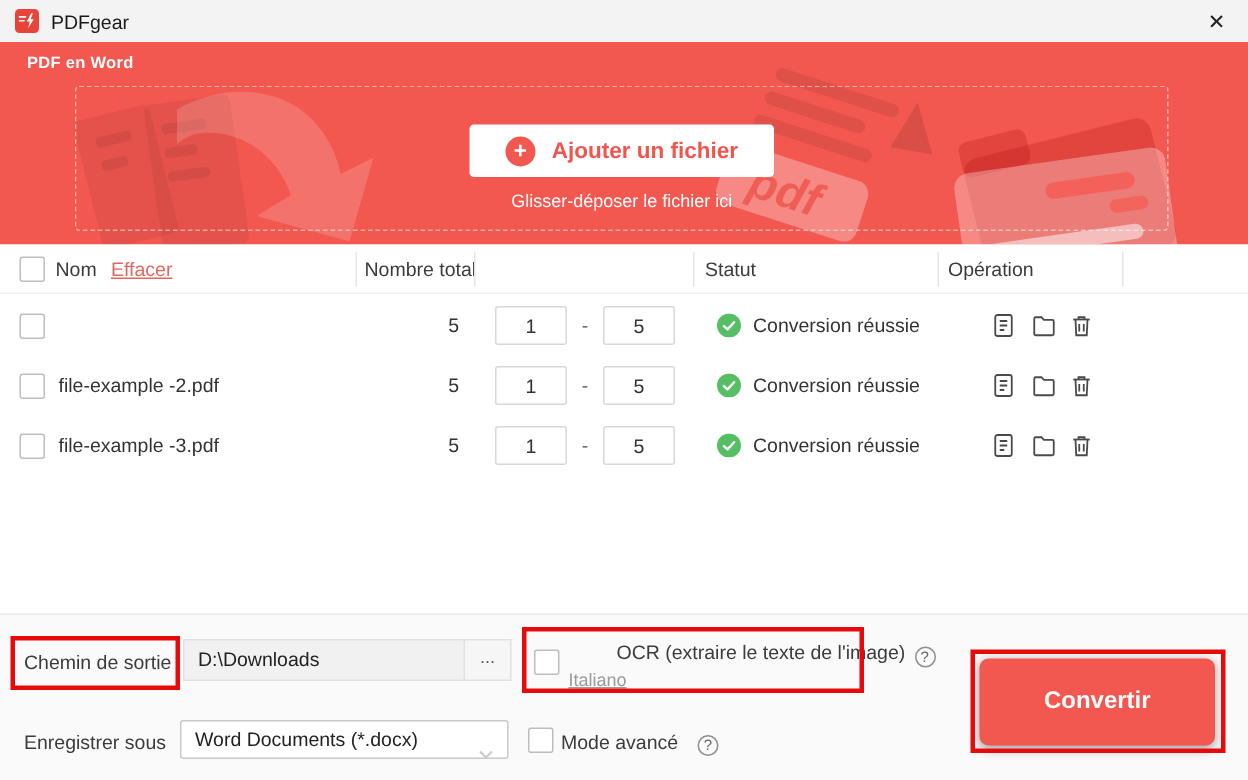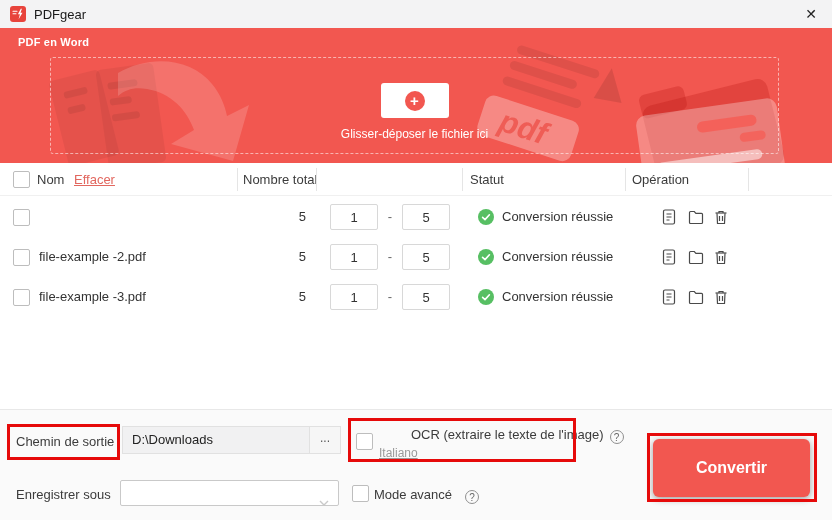--- a/index.html
+++ b/index.html
@@ -141,20 +141,21 @@
         <rect x="700" y="92" width="60" height="11" rx="5.5" fill="rgba(244,96,88,.95)"></rect>
         <rect x="741" y="109" width="26" height="9" rx="4.5" fill="rgba(244,96,88,.85)"></rect>
         <rect x="655" y="127" width="106" height="10" rx="5" fill="rgba(255,255,255,.5)"></rect>
         <rect x="655" y="143" width="72" height="7" rx="3.5" fill="rgba(255,255,255,.35)"></rect>
       </g>
     </svg>
     <div class="header-title">PDF en Word</div>
     <div class="dropzone">
       <button class="add-btn">
         <span class="plus">+</span>
+        <span>Ajouter un fichier</span>
       </button>
       <div class="drop-hint">Glisser-déposer le fichier ici</div>
     </div>
   </div>
 
   <div class="thead">
     <span class="cb"></span>
     <span class="hlabel h-nom">Nom</span>
     <span class="clear-link">Effacer</span>
     <span class="hlabel h-total">Nombre total</span>
@@ -276,20 +277,21 @@
     <span class="flabel out-label">Chemin de sortie</span>
     <div class="path-field">D:\Downloads</div>
     <div class="browse-btn">...</div>
 
     <span class="cb ocr-cb"></span>
     <span class="flabel ocr-label"><span>OCR (extraire le texte de l'image)</span><span class="help">?</span></span>
     <span class="ocr-lang">Italiano</span>
 
     <span class="flabel save-label">Enregistrer sous</span>
     <div class="dropdown">
+      <span>Word Documents (*.docx)</span>
       <span class="dd-chev">
         <svg width="10" height="6" viewBox="0 0 10 6" fill="none" stroke="#c9c9c9" stroke-width="1.4">
             <path d="M1 1l4 4 4-4"></path>
           </svg>
       </span>
     </div>
     <span class="cb adv-cb"></span>
     <span class="flabel adv-label">Mode avancé</span>
     <span class="adv-help"><span class="help">?</span></span>
 

